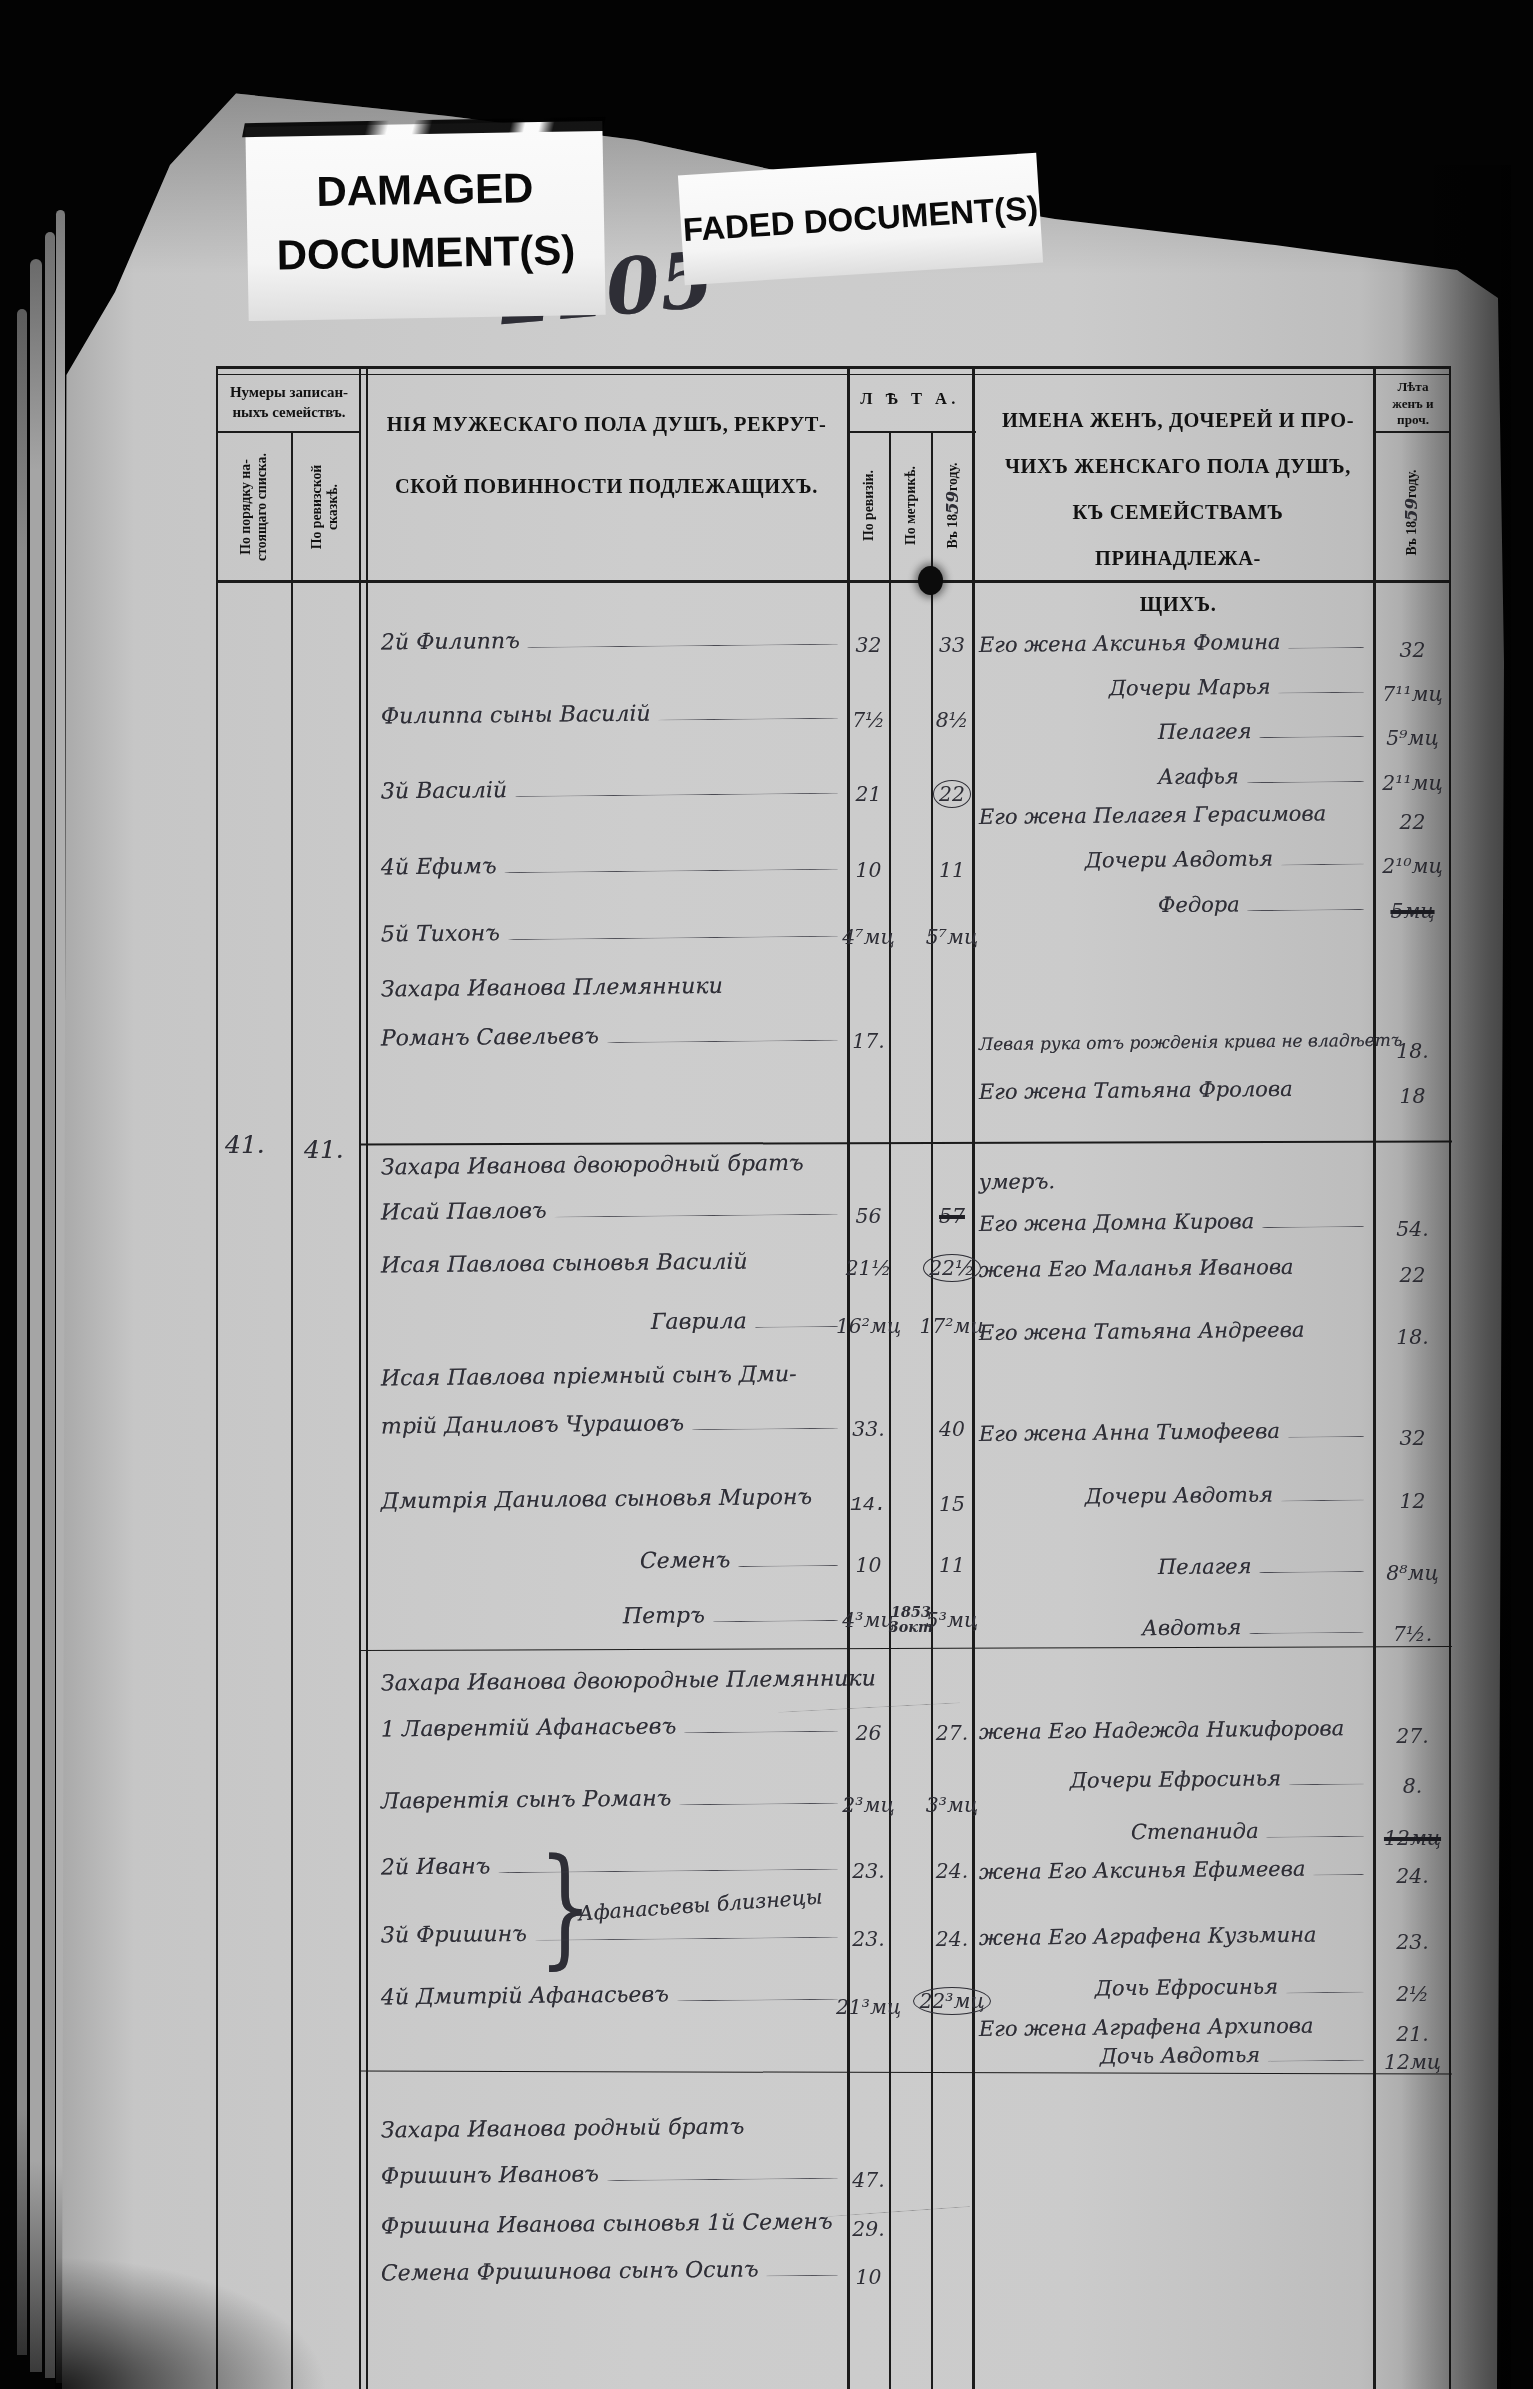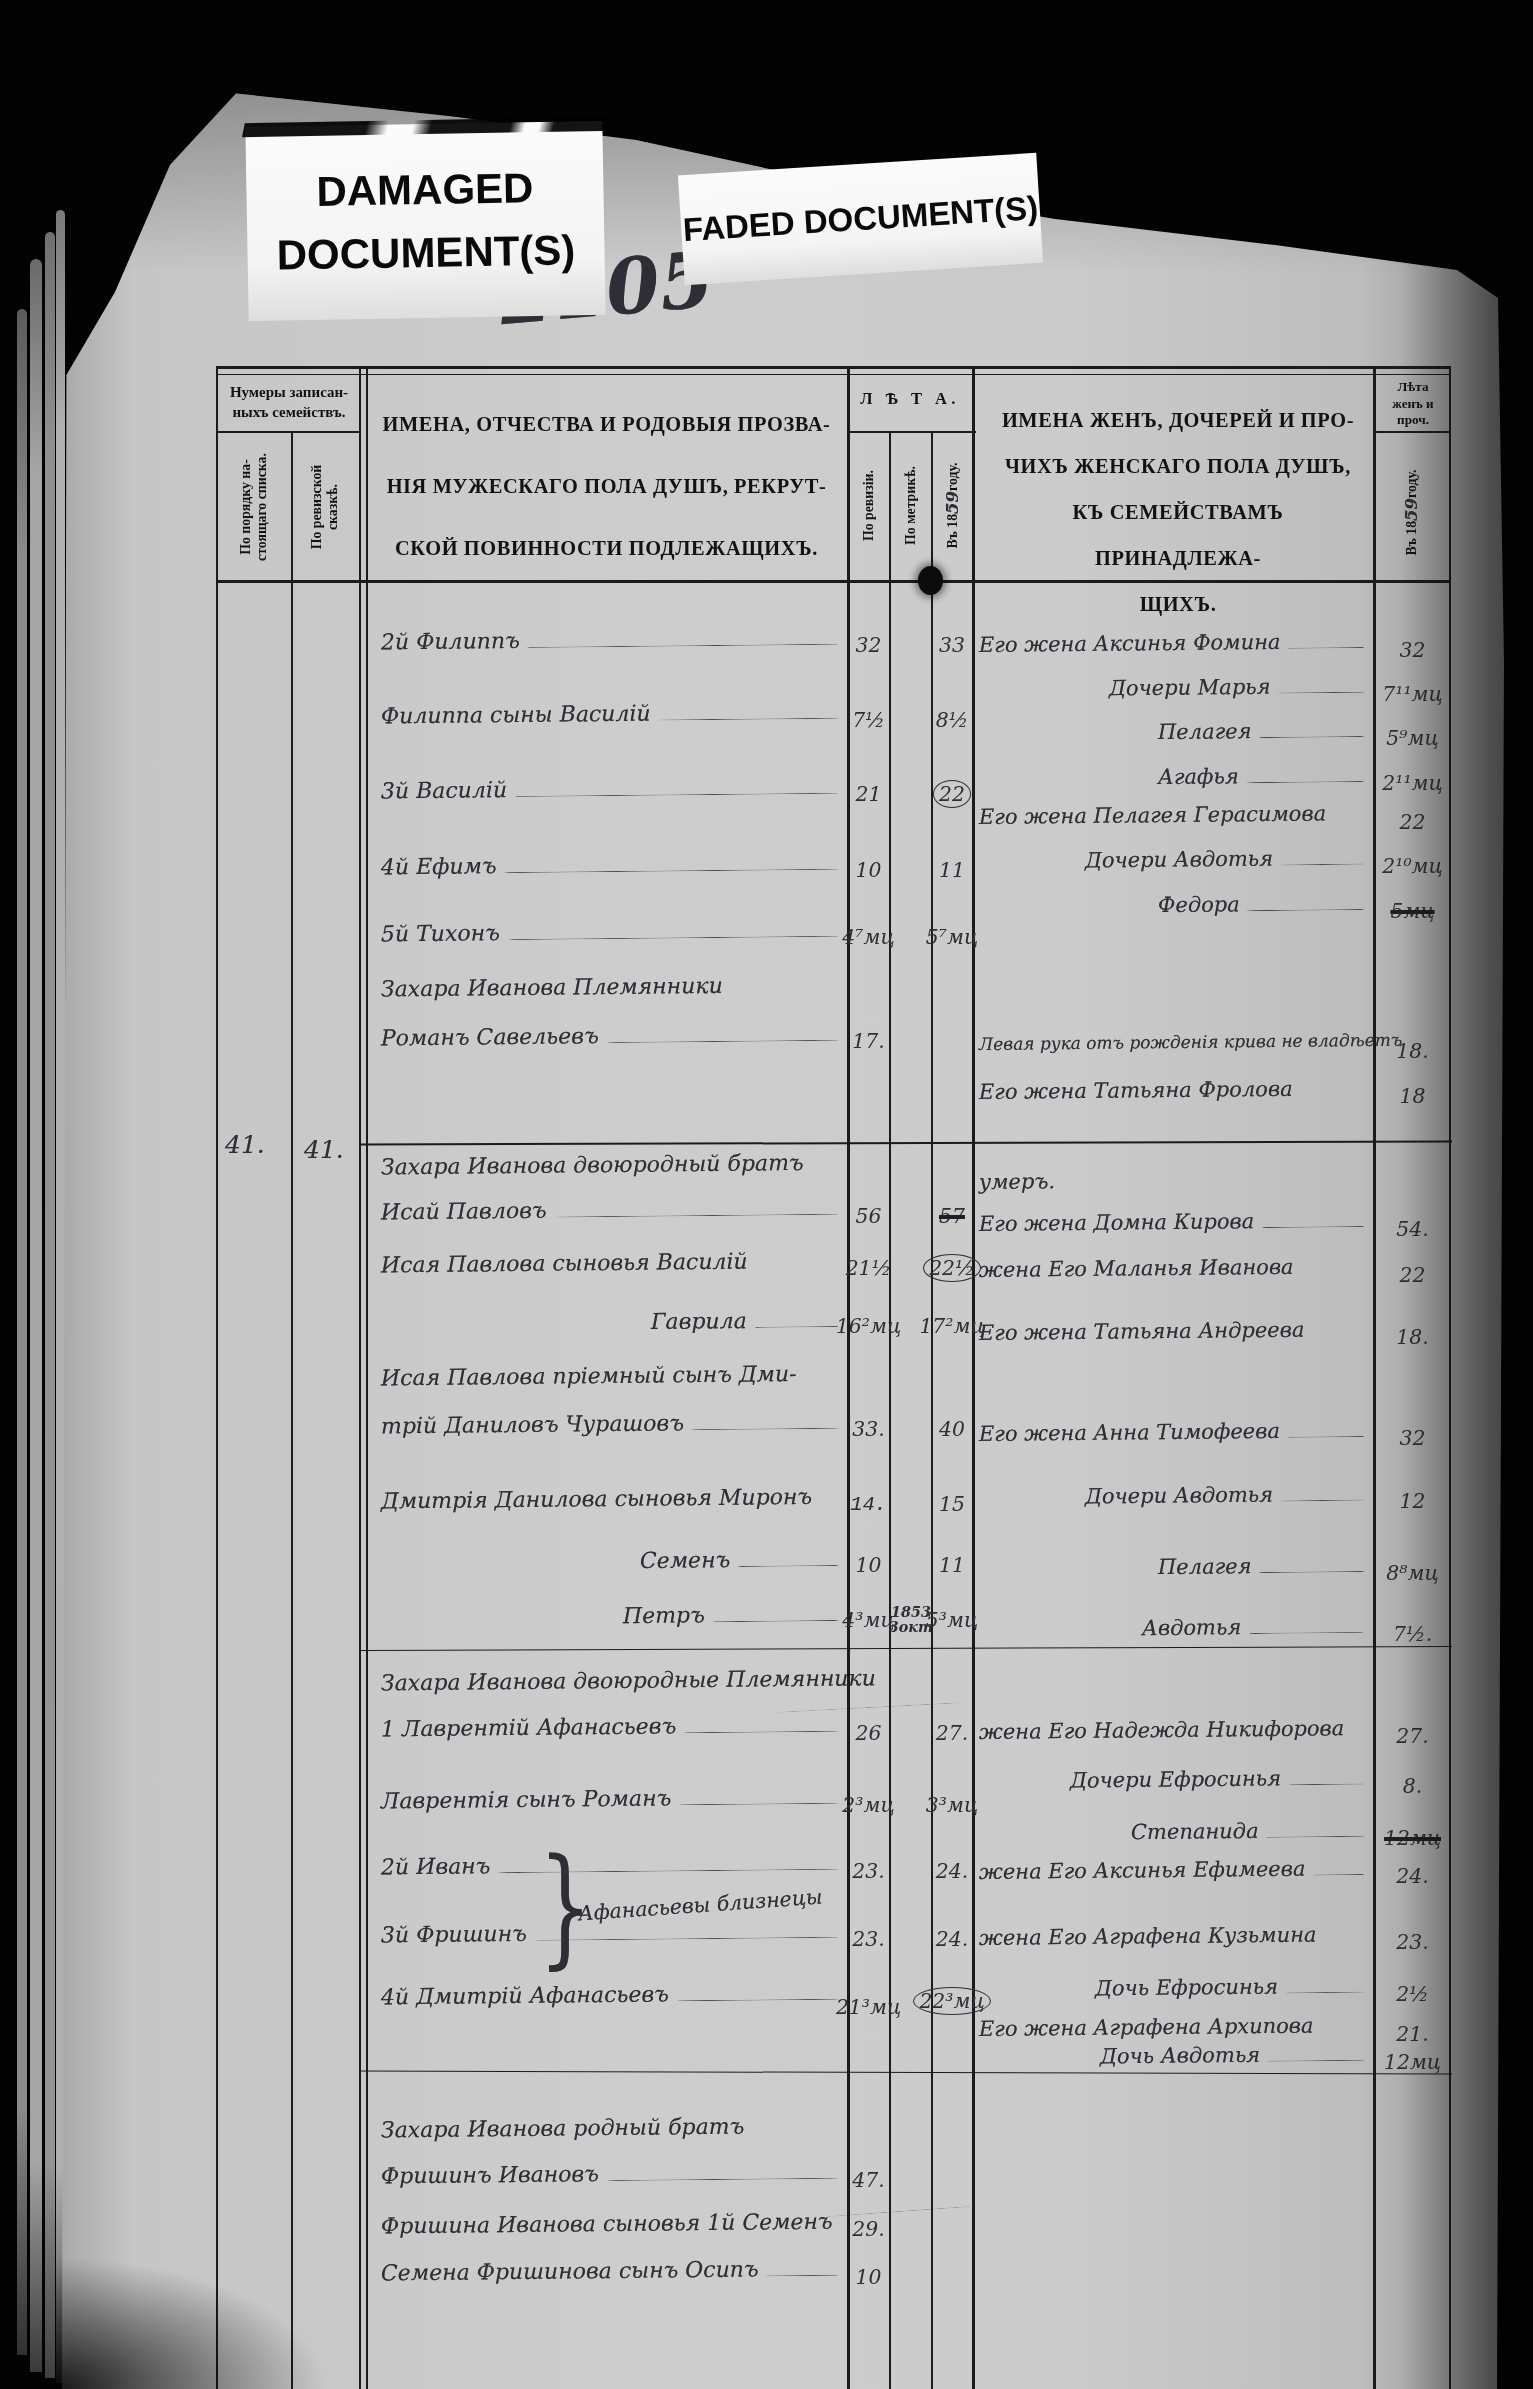--- a/index.html
+++ b/index.html
@@ -87,21 +87,20 @@
   <div class="blot" style="left:918px;top:566px;width:25px;height:29px;box-shadow:0 0 7.7px 3.3px rgba(10,10,10,.45);"></div>
 
   <div class="print" style="left:220px;top:382px;width:138px;font-size:15px;line-height:1.35;white-space:pre-line;">Нумеры записан-
 ныхъ семействъ.</div>
   <div class="print rot" style="left:183px;top:473px;width:142px;height:68px;font-size:13.8px;">По порядку на-
 стоящаго списка.</div>
   <div class="print rot" style="left:254px;top:473px;width:142px;height:68px;font-size:13.8px;">По ревизской
 сказкѣ.</div>
 
   <div class="print" style="left:375px;top:393px;width:463px;font-size:20.4px;line-height:3.05;letter-spacing:0.6px;">
-    <div>ИМЕНА, ОТЧЕСТВА И РОДОВЫЯ ПРОЗВА-</div>
     <div>НІЯ МУЖЕСКАГО ПОЛА ДУШЪ, РЕКРУТ-</div>
     <div>СКОЙ ПОВИННОСТИ ПОДЛЕЖАЩИХЪ.</div>
   </div>
 
   <div class="print" style="left:849px;top:389px;width:122px;font-size:16.5px;letter-spacing:4.4px;">Л Ѣ Т А.</div>
   <div class="print rot" style="left:799px;top:486px;width:138px;height:39px;font-size:13.8px;">По ревизіи.</div>
   <div class="print rot" style="left:841px;top:486px;width:138px;height:39px;font-size:13.8px;">По метрикѣ.</div>
   <div class="print rot" style="left:883px;top:486px;width:138px;height:39px;font-size:13.8px;">
     <span>Въ 18</span><span class="hw" style="font-size:16.5px;">59</span><span> году.</span>
   </div>

